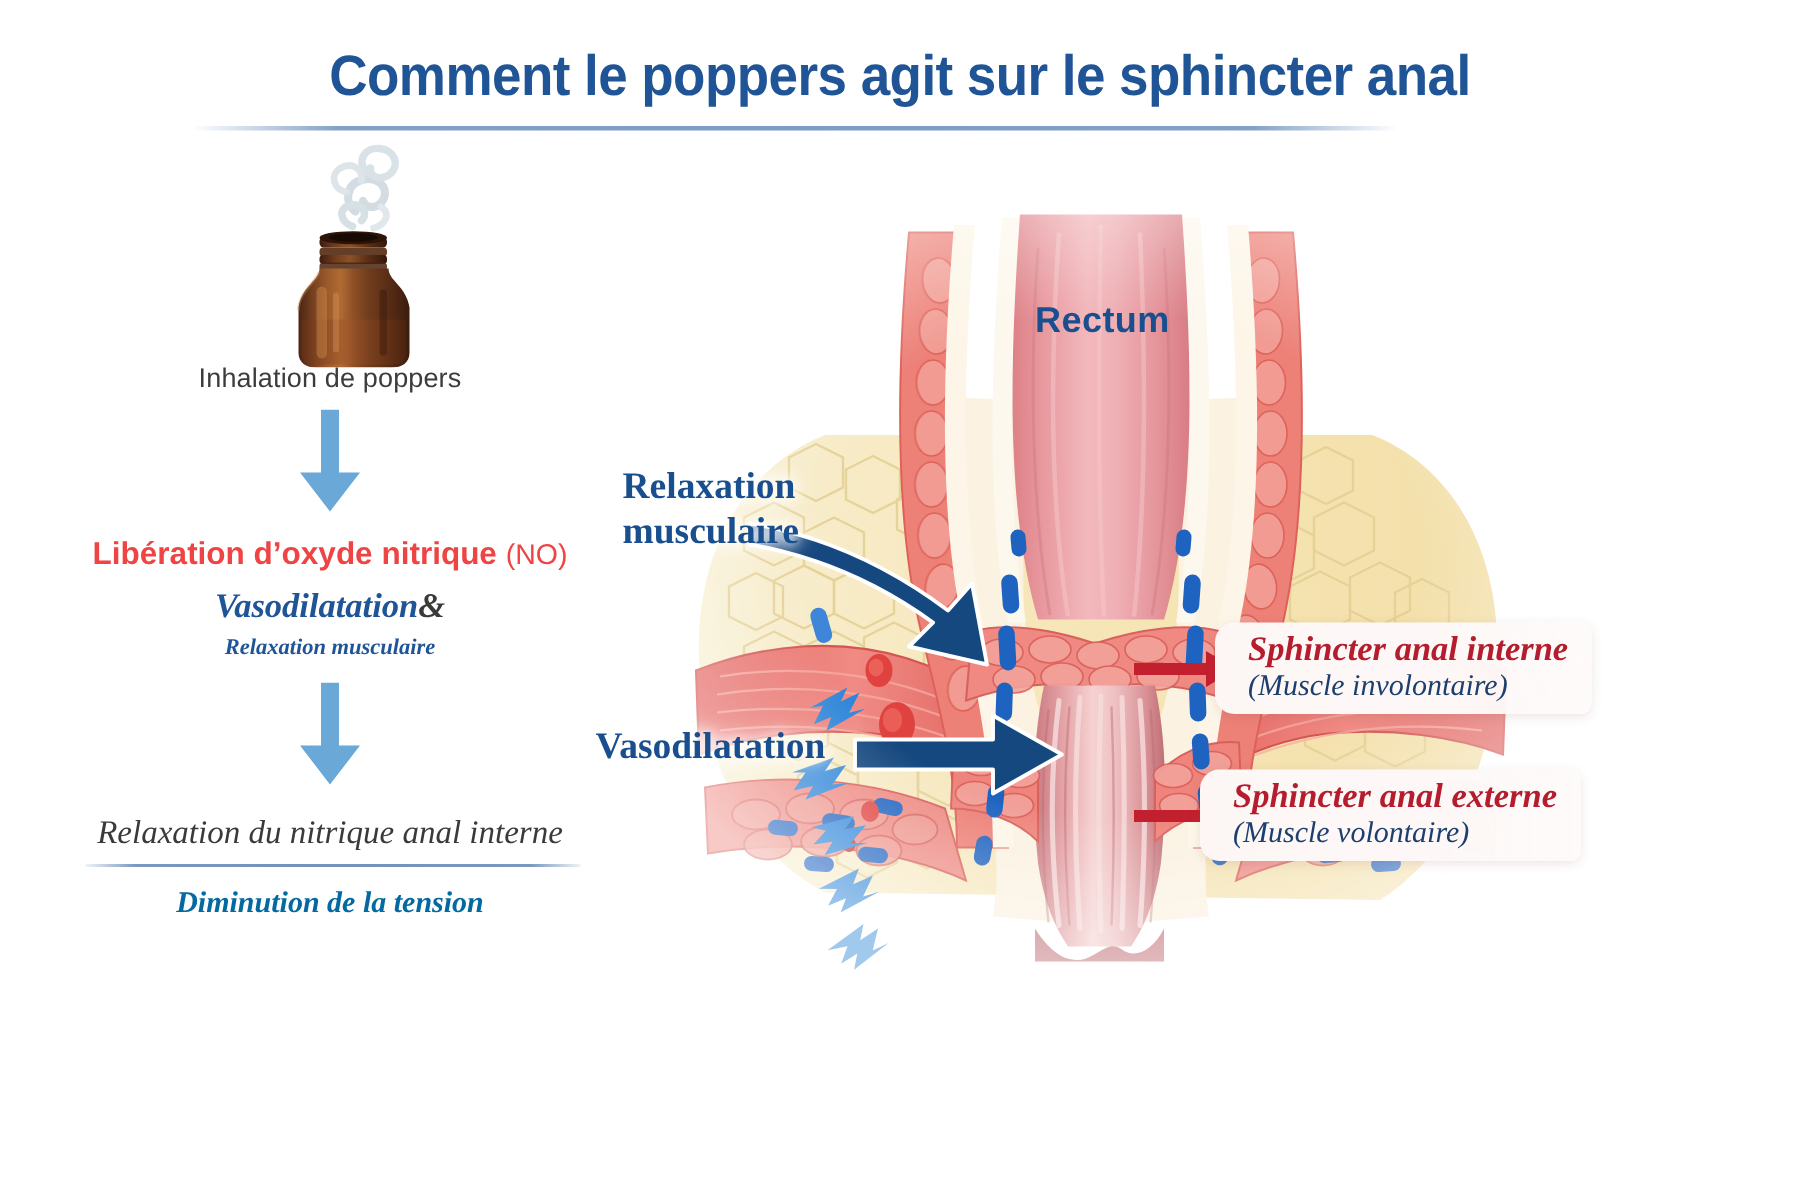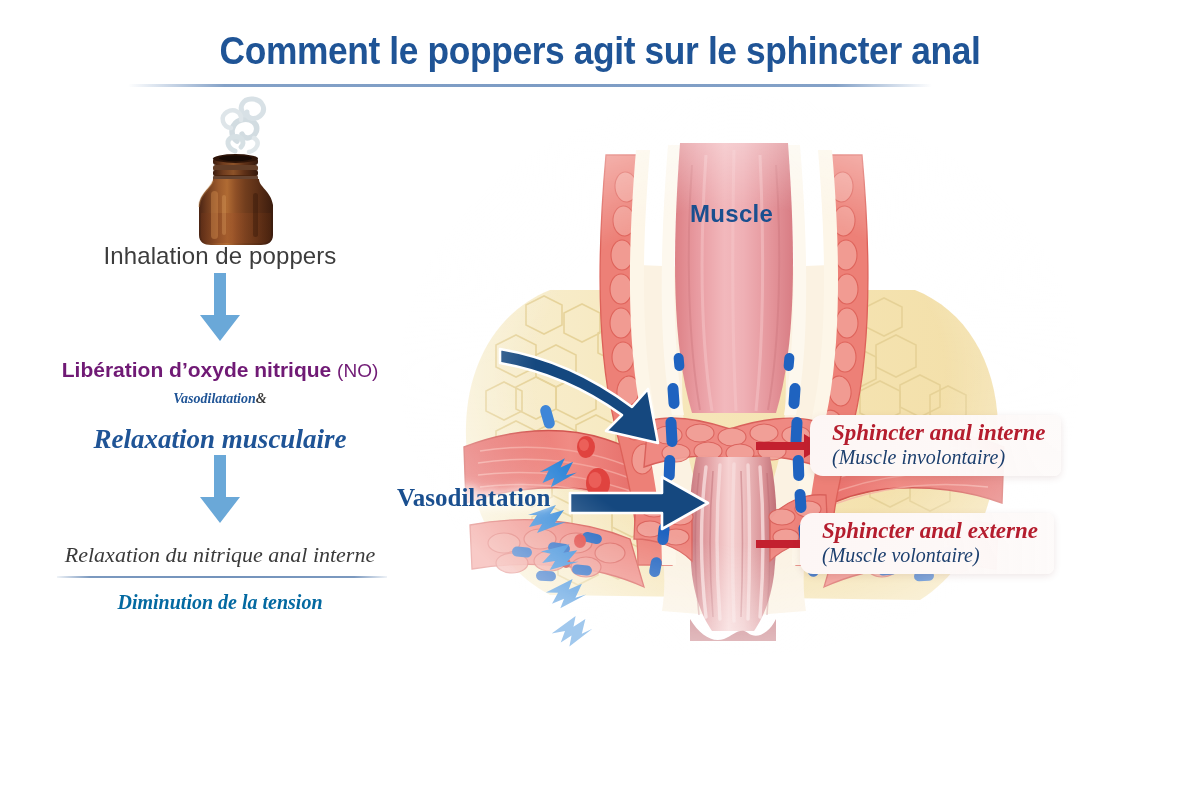--- a/index.html
+++ b/index.html
@@ -66,53 +66,53 @@
   }
   .flow-text {
     position: absolute;
     width: 400px;
     text-align: center;
     left: 0;
   }
   .ft-step1 {
     top: 147px;
     font-family: "Liberation Sans", sans-serif;
-    font-size: 24px;
+    font-size: 18px;
     color: #3c3c3c;
     letter-spacing: 0.1px;
   }
   .ft-step2 {
     top: 263px;
     font-family: "Liberation Sans", sans-serif;
     font-weight: bold;
     font-size: 21px;
-    color: #701a75;
+    color: #ef4444;
   }
   .ft-step2 .light {
     font-weight: normal;
     font-size: 19px;
   }
   .ft-sub2a {
     top: 296px;
     font-family: "Liberation Serif", serif;
     font-style: italic;
     font-weight: bold;
-    font-size: 14px;
+    font-size: 23px;
     color: #1f5496;
   }
   .ft-sub2a .amp {
     color: #3a3a3a;
     font-weight: bold;
   }
   .ft-sub2b {
     top: 329px;
     font-family: "Liberation Serif", serif;
     font-style: italic;
     font-weight: bold;
-    font-size: 27px;
+    font-size: 15px;
     color: #1f5496;
   }
   .ft-step3 {
     top: 447px;
     font-family: "Liberation Serif", serif;
     font-style: italic;
     font-size: 22px;
     color: #3a3a3a;
   }
   .ft-sub3 {
@@ -656,22 +656,26 @@
 
     
     <svg class="svg-layer" width="680" height="560" viewBox="0 0 680 560">
       <g fill="#c3202f">
         <path d="M356 347 L404 347 L404 339 L424 351 L404 363 L404 355 L356 355 Z"></path>
         <path d="M356 445 L404 445 L404 437 L424 449 L404 461 L404 453 L356 453 Z"></path>
       </g>
     </svg>
   </div>
 
-  <div id="label-rectum">Muscle</div>
-
+  <div id="label-rectum">Rectum</div>
+
+  <div id="label-relaxation" class="blue-label">
+    <div>Relaxation</div>
+    <div>musculaire</div>
+  </div>
 
   <div id="label-vasodilatation" class="blue-label">Vasodilatation</div>
 
   <div id="callout-internal" class="callout">
     <span class="c-main">Sphincter anal interne</span>
     <span class="c-sub">(Muscle involontaire)</span>
   </div>
 
   <div id="callout-external" class="callout">
     <span class="c-main">Sphincter anal externe</span>

